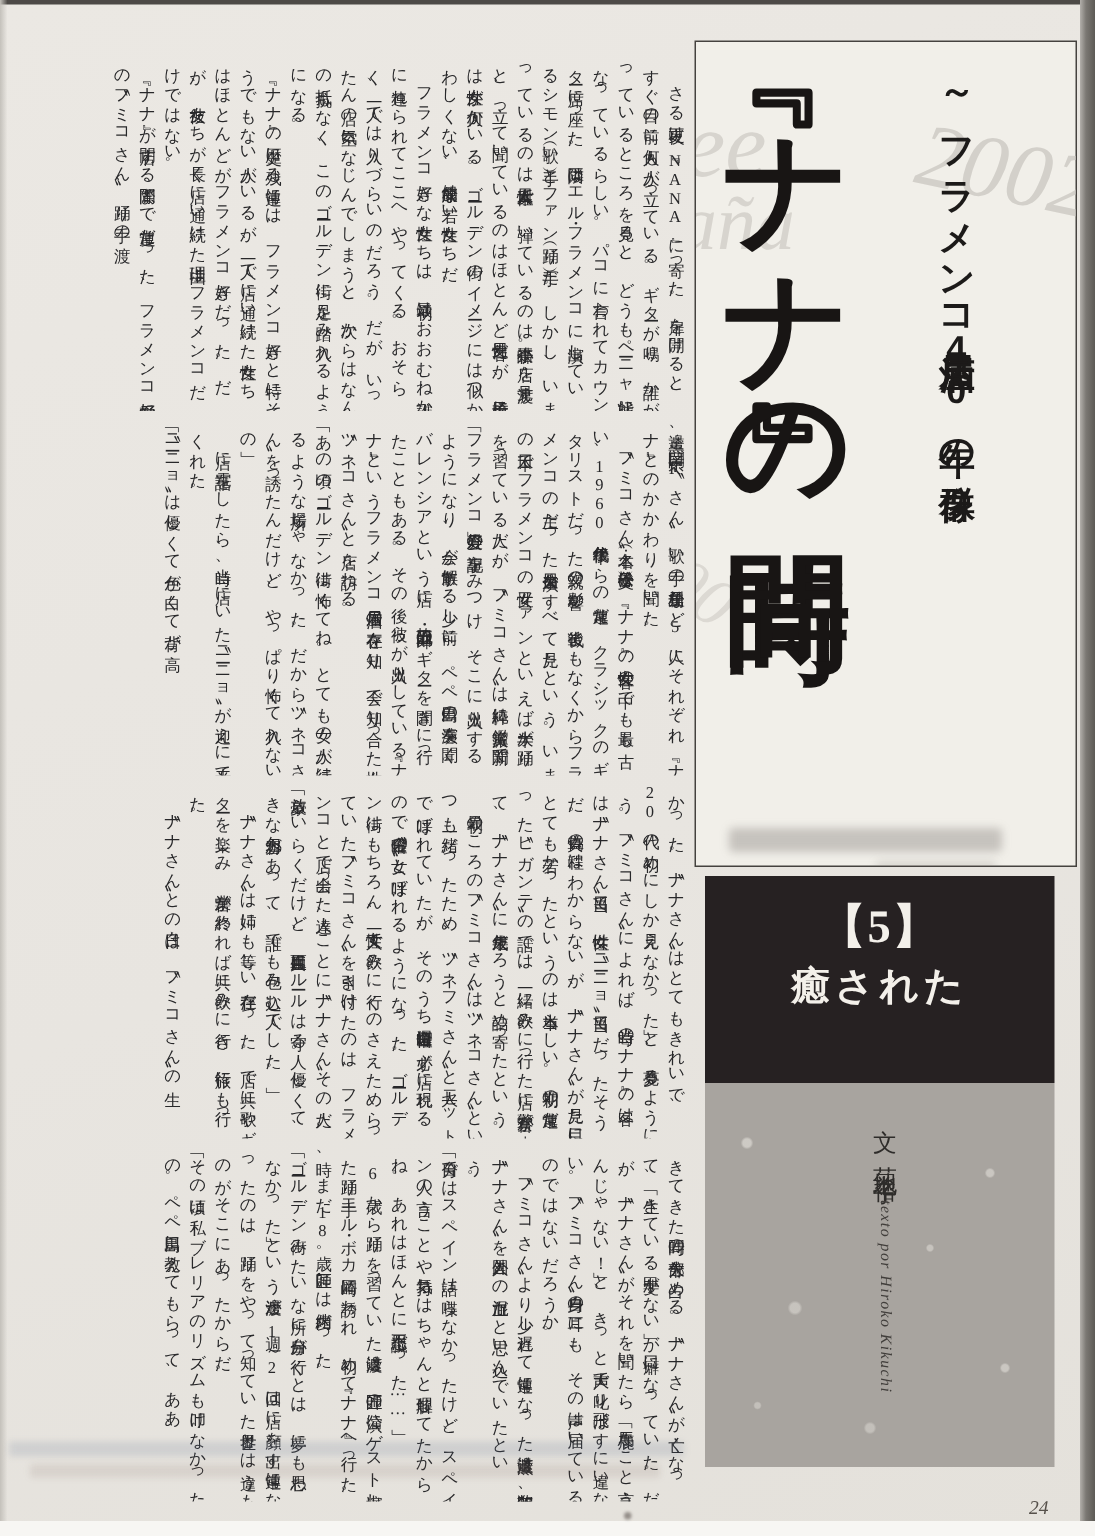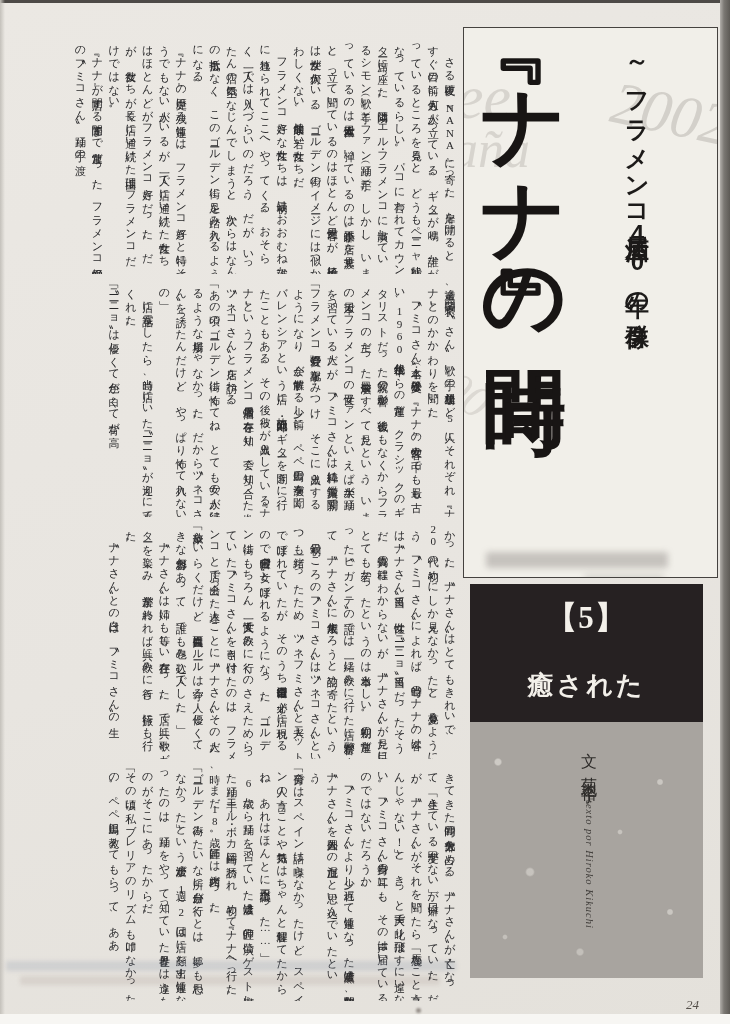--- a/index.html
+++ b/index.html
@@ -54,21 +54,21 @@
     font-size:84px;line-height:104px;font-weight:900;color:#181514;
     letter-spacing:-3px;
   }
   
   .episode-box{
     position:absolute;left:470px;top:584px;width:233px;height:138px;
     background:#262122;color:#f3f0ea;text-align:center;
     font-family:"Liberation Serif","DejaVu Serif",serif;
   }
   .episode-number{margin-top:13px;font-size:31px;font-weight:bold;letter-spacing:1px;}
-  .episode-title{font-size:26px;font-weight:bold;line-height:37px;letter-spacing:3px;margin-top:28px;}
+  .episode-title{font-size:26px;font-weight:bold;line-height:37px;letter-spacing:3px;}
 
   
   .credit-box{
     position:absolute;left:470px;top:722px;width:233px;height:256px;
     background:#a8a49f;overflow:hidden;
     background-image:
       radial-gradient(circle 6px at 28px 40px, rgba(236,233,227,.55) 0 45%, rgba(236,233,227,0) 70%),
       radial-gradient(circle 5px at 190px 60px, rgba(236,233,227,.5) 0 45%, rgba(236,233,227,0) 70%),
       radial-gradient(circle 7px at 60px 150px, rgba(236,233,227,.45) 0 45%, rgba(236,233,227,0) 70%),
       radial-gradient(circle 5px at 200px 190px, rgba(236,233,227,.5) 0 45%, rgba(236,233,227,0) 70%),

